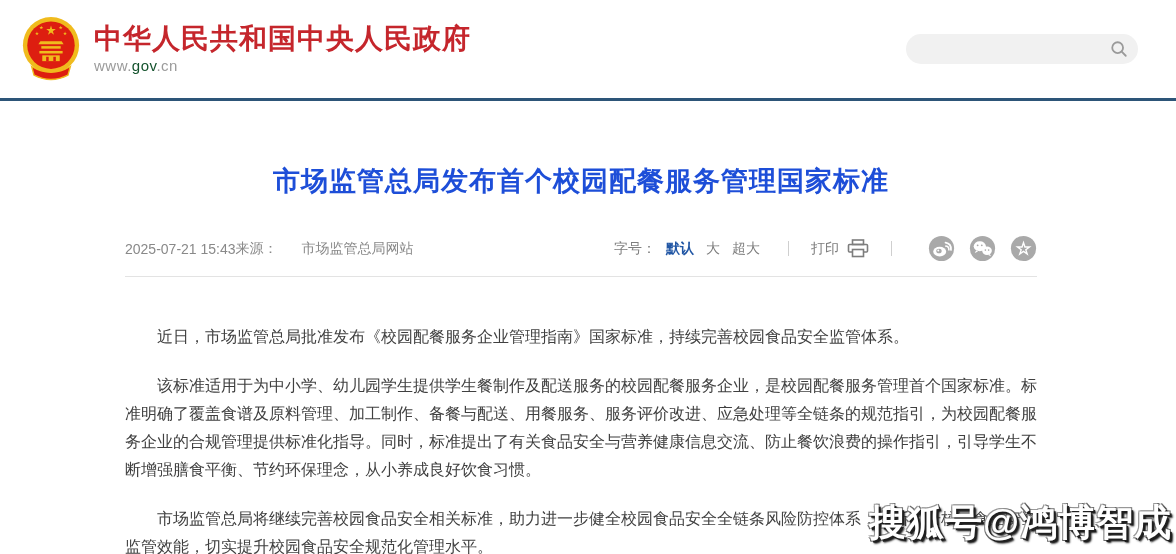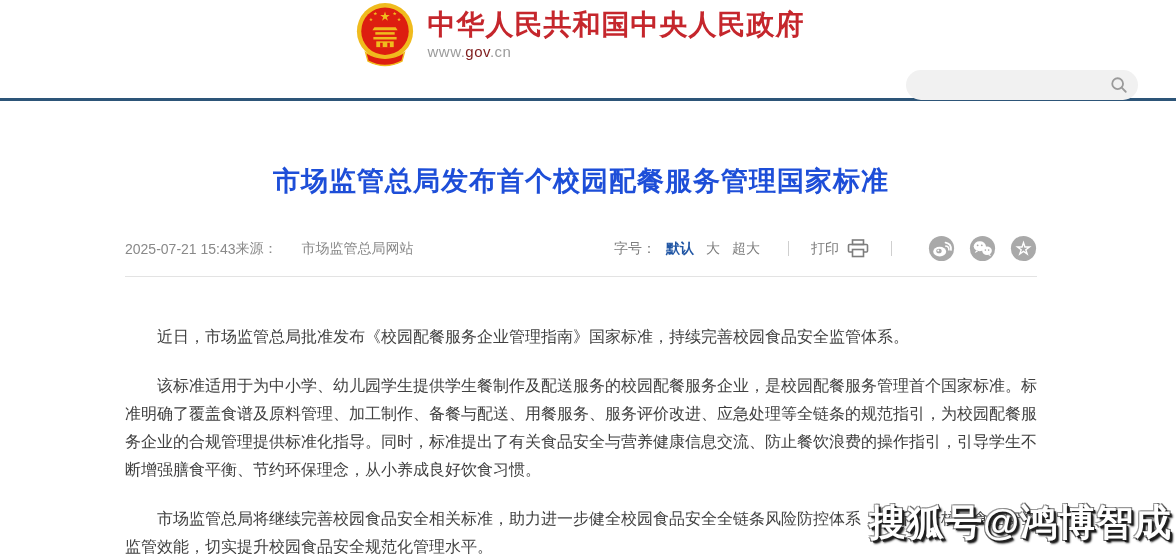--- a/index.html
+++ b/index.html
@@ -6,31 +6,31 @@
   html,body { margin:0; padding:0; }
   body {
     width:1176px; height:554px; position:relative; overflow:hidden;
     background:#ffffff;
     font-family:"Liberation Sans","DejaVu Sans",sans-serif;
   }
 
   
   .header {
     height:101px; display:flex; align-items:center;
-    padding:0 38px 0 20px; border-bottom:3px solid #2d5578;flex-direction:column;
+    padding:0 38px 0 20px; border-bottom:3px solid #2d5578;
   }
   .logo-block { display:flex; align-items:center; }
   .emblem { width:62px; height:68px; margin-top:2px; }
   .site-text { margin-left:12px; }
   .site-title {
     color:#c5262c; font-size:28px; font-weight:bold; letter-spacing:1px;
     line-height:1.1;
   }
   .site-url { font-size:15px; color:#9b9b9b; margin-top:3px; letter-spacing:.5px; }
-  .site-url .gov { color:#7f1d1d; }
+  .site-url .gov { color:#14532d; }
 
   .header-right { margin-left:auto; display:flex; align-items:center; }
   .search-pill {
     width:232px; height:30px; background:#f1f1f1; border-radius:15px;
     display:flex; align-items:center; padding:0 10px 0 14px;
   }
   .search-pill input {
     flex:1; border:none; outline:none; background:transparent;
     font-size:14px; color:#333; min-width:0;
   }

